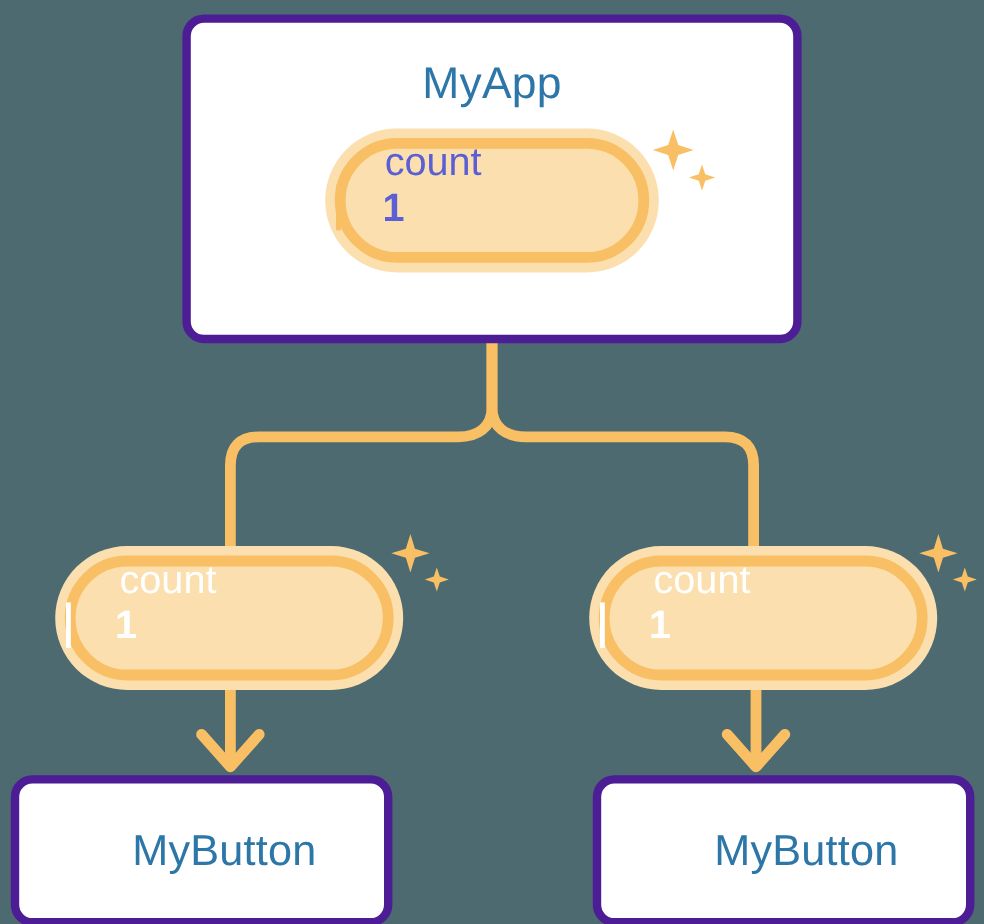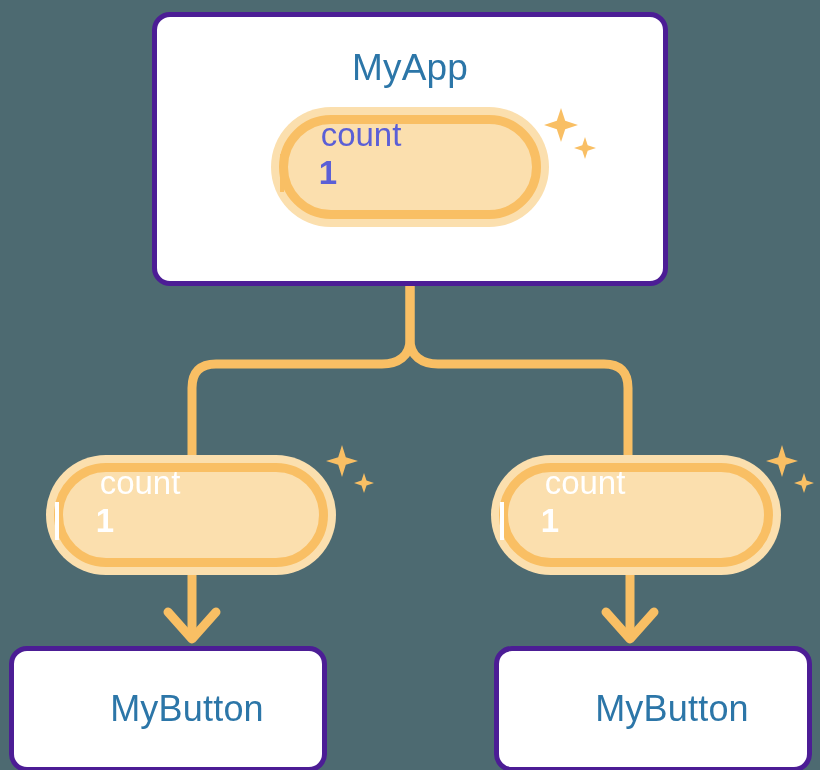--- a/index.html
+++ b/index.html
@@ -24,21 +24,21 @@
     top: 0;
     width: 820px;
     height: 770px;
     pointer-events: none;
   }
 
   
   .card {
     position: absolute;
     background: #ffffff;
-    border: 5px solid #4c1d95;
+    border: 7px solid #4c1d95;
     border-radius: 18px;
     box-sizing: border-box;
     z-index: 3;
   }
   #app-card {
     left: 152px;
     top: 12px;
     width: 516px;
     height: 274px;
   }

